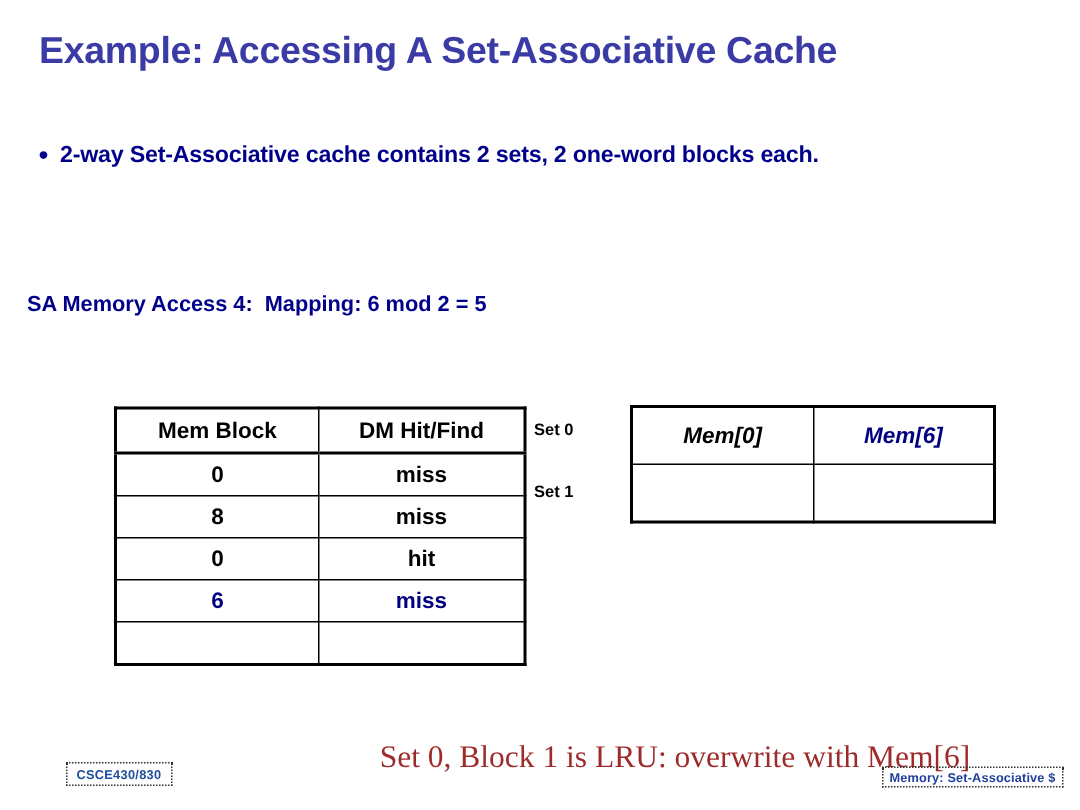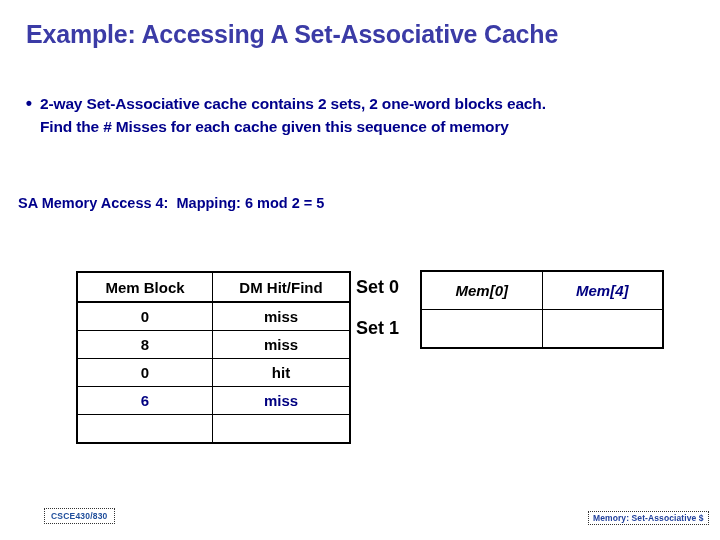--- a/index.html
+++ b/index.html
@@ -99,21 +99,21 @@
   .trace-table td.hl { color: #000080; }
 
   
   .set-labels {
     position: absolute;
     left: 356px;
     top: 276px;
     width: 58px;
   }
   .set-label {
-    font-size: 18px;
+    font-size: 11px;
     font-weight: bold;
     color: #000000;
     height: 41px;
     line-height: 22px;
   }
 
   
   .cache-table {
     position: absolute;
     left: 420px;
@@ -181,21 +181,20 @@
 <body>
 
 <div class="slide">
 
   <div class="slide-title">Example: Accessing A Set-Associative Cache</div>
 
   <div class="bullet-block">
     <div class="bullet-mark">•</div>
     <div class="bullet-text">
       <div>2-way Set-Associative cache contains 2 sets, 2 one-word blocks each.</div>
-      <div>Find the # Misses for each cache given this sequence of memory</div>
     </div>
   </div>
 
   <div class="sub-heading">SA Memory Access 4:  Mapping: 6 mod 2 = 5</div>
 
   <table class="trace-table">
     <tbody>
       <tr class="header-row">
         <td class="col-mem">Mem Block</td>
         <td class="col-hm">DM Hit/Find</td>
@@ -225,27 +224,28 @@
 
   <div class="set-labels">
     <div class="set-label">Set 0</div>
     <div class="set-label">Set 1</div>
   </div>
 
   <table class="cache-table">
     <tbody>
       <tr>
         <td>Mem[0]</td>
-        <td class="hl">Mem[4]</td>
+        <td class="hl">Mem[6]</td>
       </tr>
       <tr>
         <td class="blank"></td>
         <td class="blank"></td>
       </tr>
     </tbody>
   </table>
 
+  <div class="footer-caption">Set 0, Block 1 is LRU: overwrite with  Mem[6]</div>
 
   <div class="footer-left">CSCE430/830</div>
 
   <div class="footer-right">Memory: Set-Associative $</div>
 
 </div>
 
 </body></html>

